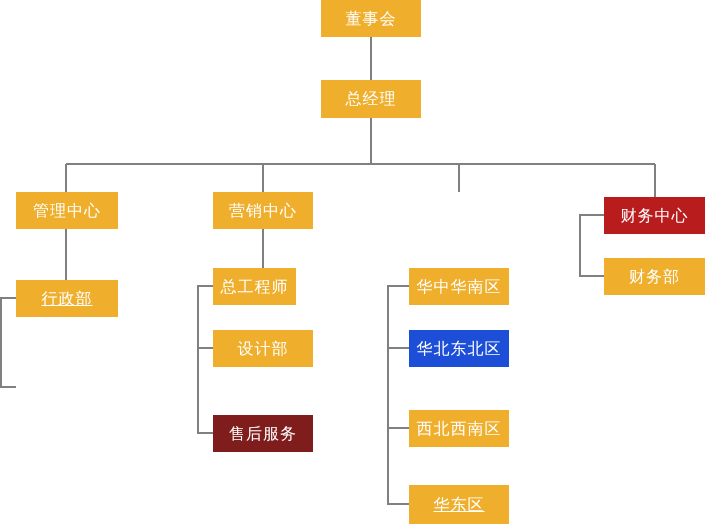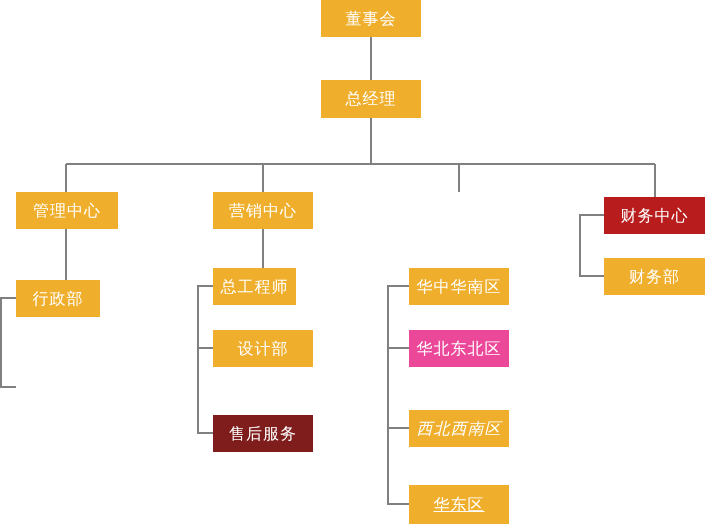--- a/index.html
+++ b/index.html
@@ -88,46 +88,46 @@
 
   <div class="node" style="left:213px; top:192px; width:100px; height:37px; background:#EFAE2B;">
     <span>营销中心</span>
   </div>
 
 
   <div class="node" style="left:604px; top:197px; width:101px; height:37px; background:#b91c1c;">
     <span>财务中心</span>
   </div>
 
-  <div class="node" style="left:16px; top:280px; width:84px; height:37px; background:#EFAE2B;">
+  <div class="node" style="left:16px; top:280px; width:102px; height:37px; background:#EFAE2B;text-decoration:underline;">
     <span>行政部</span>
   </div>
 
 
   <div class="node" style="left:213px; top:268px; width:83px; height:37px; background:#EFAE2B;">
     <span>总工程师</span>
   </div>
 
   <div class="node" style="left:213px; top:330px; width:100px; height:37px; background:#EFAE2B;">
     <span>设计部</span>
   </div>
 
   <div class="node" style="left:213px; top:415px; width:100px; height:37px; background:#7f1d1d;">
     <span>售后服务</span>
   </div>
 
   <div class="node" style="left:409px; top:268px; width:100px; height:37px; background:#EFAE2B;">
     <span>华中华南区</span>
   </div>
 
-  <div class="node" style="left:409px; top:330px; width:100px; height:37px; background:#ec4899;">
+  <div class="node" style="left:409px; top:330px; width:100px; height:37px; background:#1d4ed8;">
     <span>华北东北区</span>
   </div>
 
-  <div class="node" style="left:409px; top:410px; width:100px; height:37px; background:#EFAE2B;font-style:italic;">
+  <div class="node" style="left:409px; top:410px; width:100px; height:37px; background:#EFAE2B;">
     <span>西北西南区</span>
   </div>
 
   <div class="node" style="left:409px; top:485px; width:100px; height:39px; background:#EFAE2B;text-decoration:underline;">
     <span>华东区</span>
   </div>
 
   <div class="node" style="left:604px; top:258px; width:101px; height:37px; background:#EFAE2B;">
     <span>财务部</span>
   </div>

